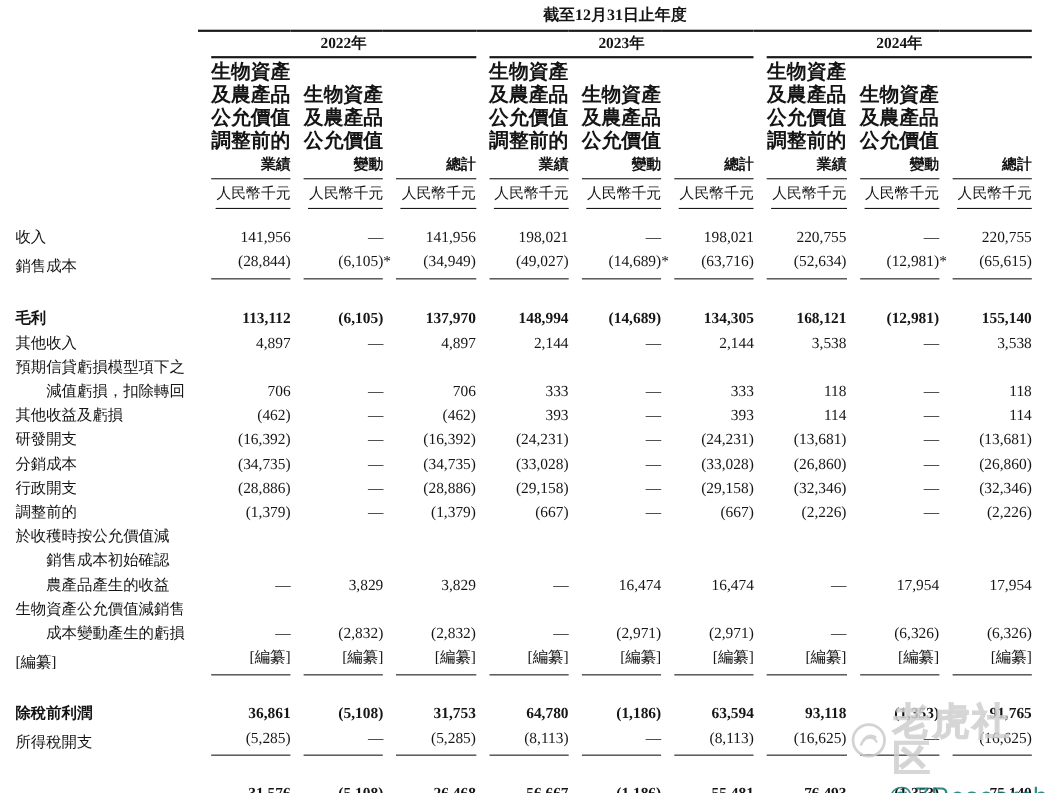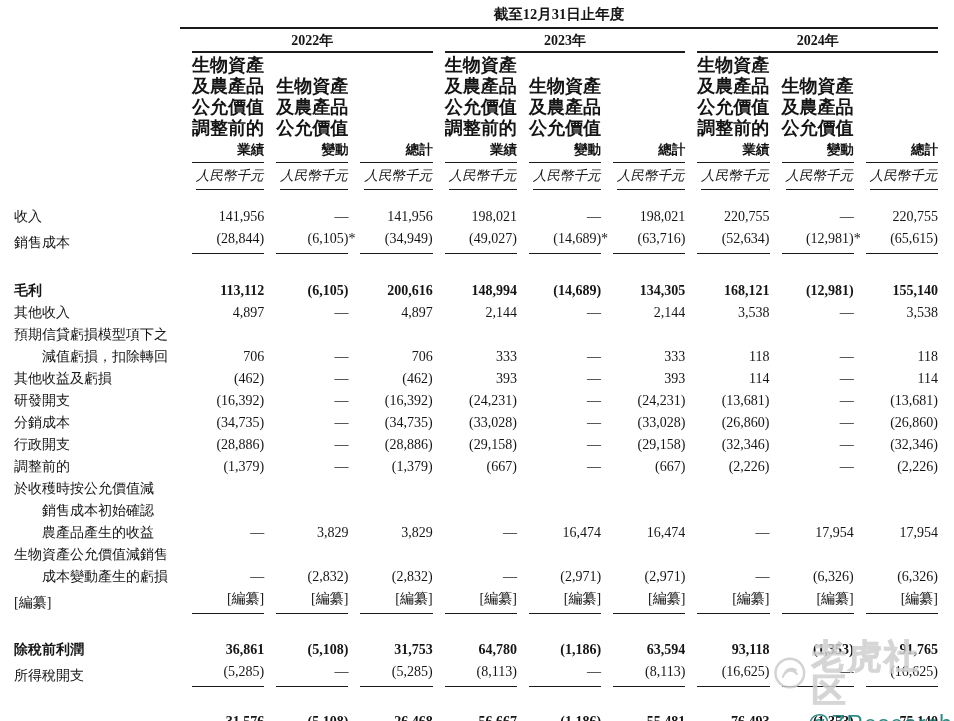--- a/index.html
+++ b/index.html
@@ -17,22 +17,22 @@
   
   .year-row td.grp{border-top:2.5px solid #1a1a1a;}
   .yearbox{border-bottom:2.2px solid #1a1a1a;margin-left:12px;text-align:center;
     font-weight:bold;padding:2px 0 1px;line-height:19px;}
   
   td.ch{vertical-align:bottom;}
   .hd{margin-left:12px;border-bottom:1.6px solid #1a1a1a;font-weight:bold;padding:2px 0 2px;}
   .hdl{white-space:pre-line;text-align:left;line-height:21px;font-size:18px;}
   .hdr{text-align:right;line-height:21px;font-size:13.5px;}
   
-  .u-in{margin-left:16px;border-bottom:1.3px solid #1a1a1a;
-    font-style:italic;padding:4px 0 4px;line-height:18px;font-size:13.5px;}
+  .u-in{margin-left:16px;border-bottom:1.3px solid #1a1a1a;text-align:right;
+    padding:4px 0 4px;line-height:18px;font-size:13.5px;}
   
   td.rl{white-space:pre-line;padding-left:2px;text-align:left;}
   td.val .v{margin-left:12px;text-align:right;position:relative;}
   tr.u td.val .v{border-bottom:1.3px solid #1a1a1a;padding-bottom:3px;}
   tr.uu td.val .v{border-bottom:4px double #1a1a1a;padding-bottom:4px;}
   tr.bold{font-weight:bold;}
   .ast{position:absolute;left:100%;top:0;}
   tr.spacer td{border:none;}
   
   .wm{position:absolute;left:773px;top:639px;opacity:.85;
@@ -248,21 +248,21 @@
         </tr>
         <tr class="bold">
           <td class="rl">毛利</td>
           <td class="val">
             <div class="v">113,112</div>
           </td>
           <td class="val">
             <div class="v">(6,105)</div>
           </td>
           <td class="val">
-            <div class="v">200,616</div>
+            <div class="v">137,970</div>
           </td>
           <td class="val">
             <div class="v">148,994</div>
           </td>
           <td class="val">
             <div class="v">(14,689)</div>
           </td>
           <td class="val">
             <div class="v">134,305</div>
           </td>

